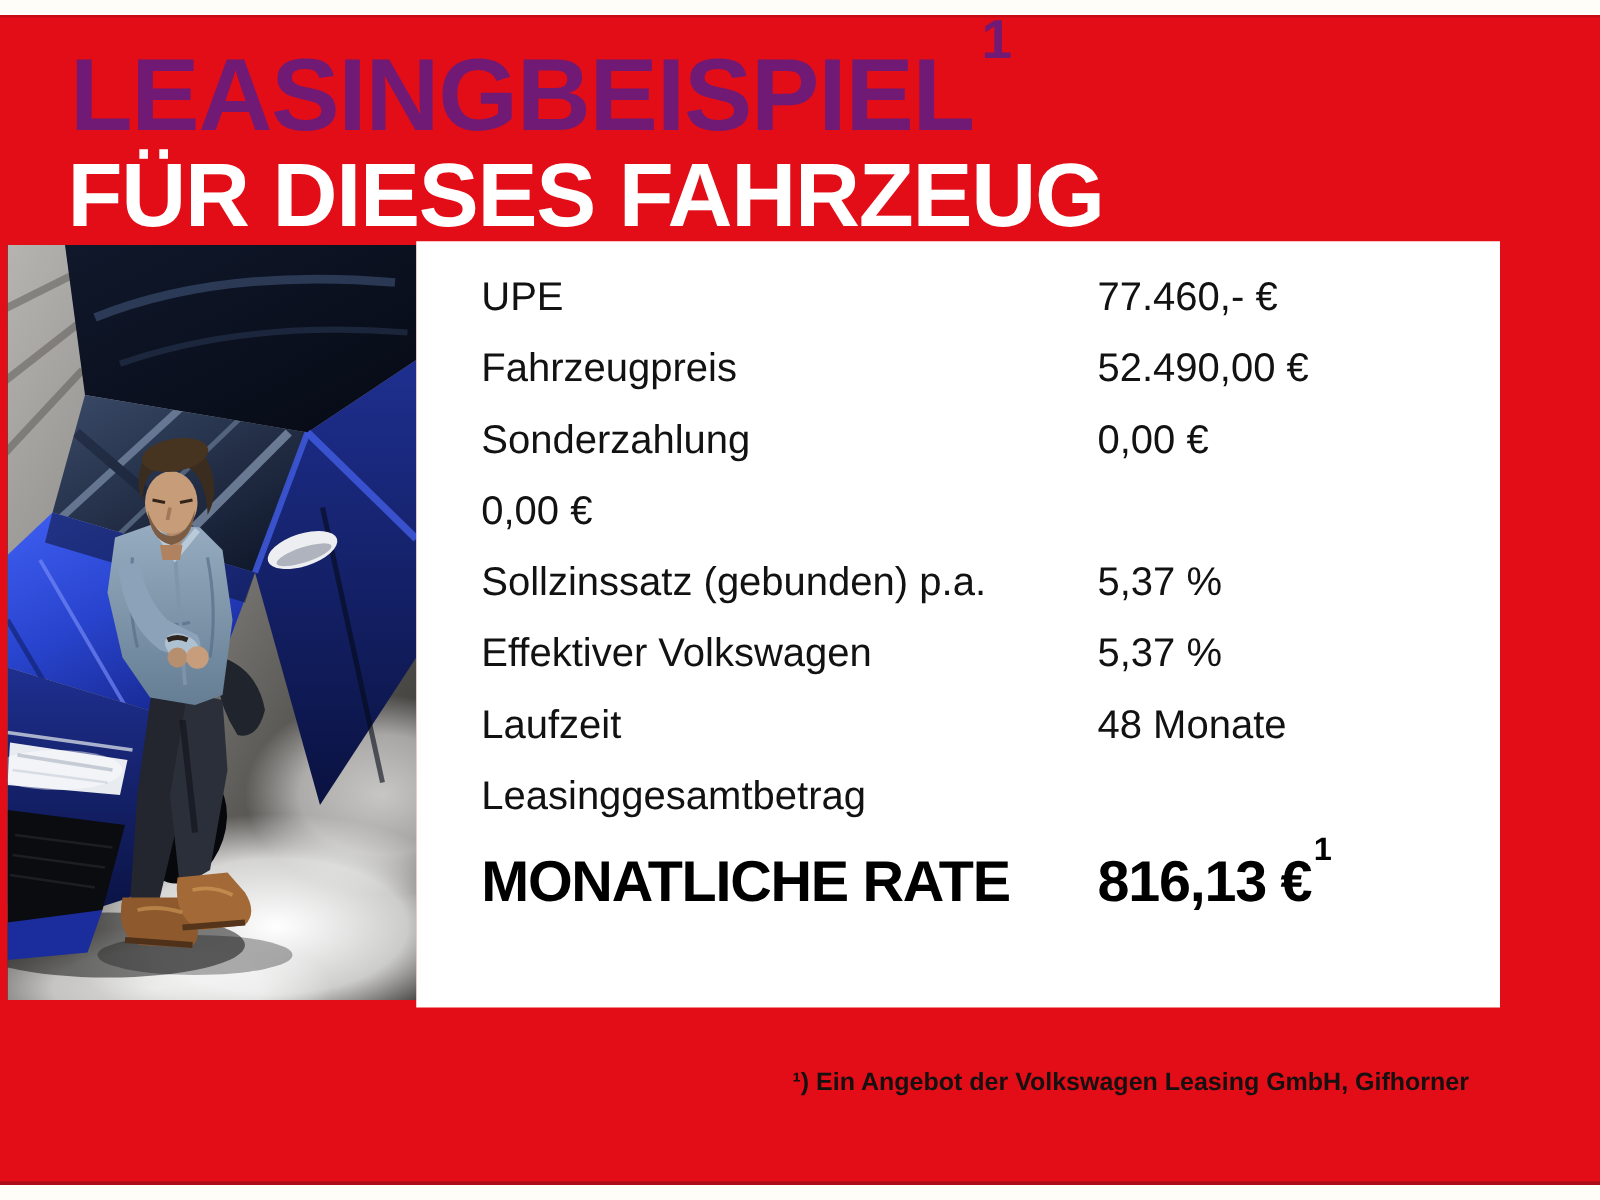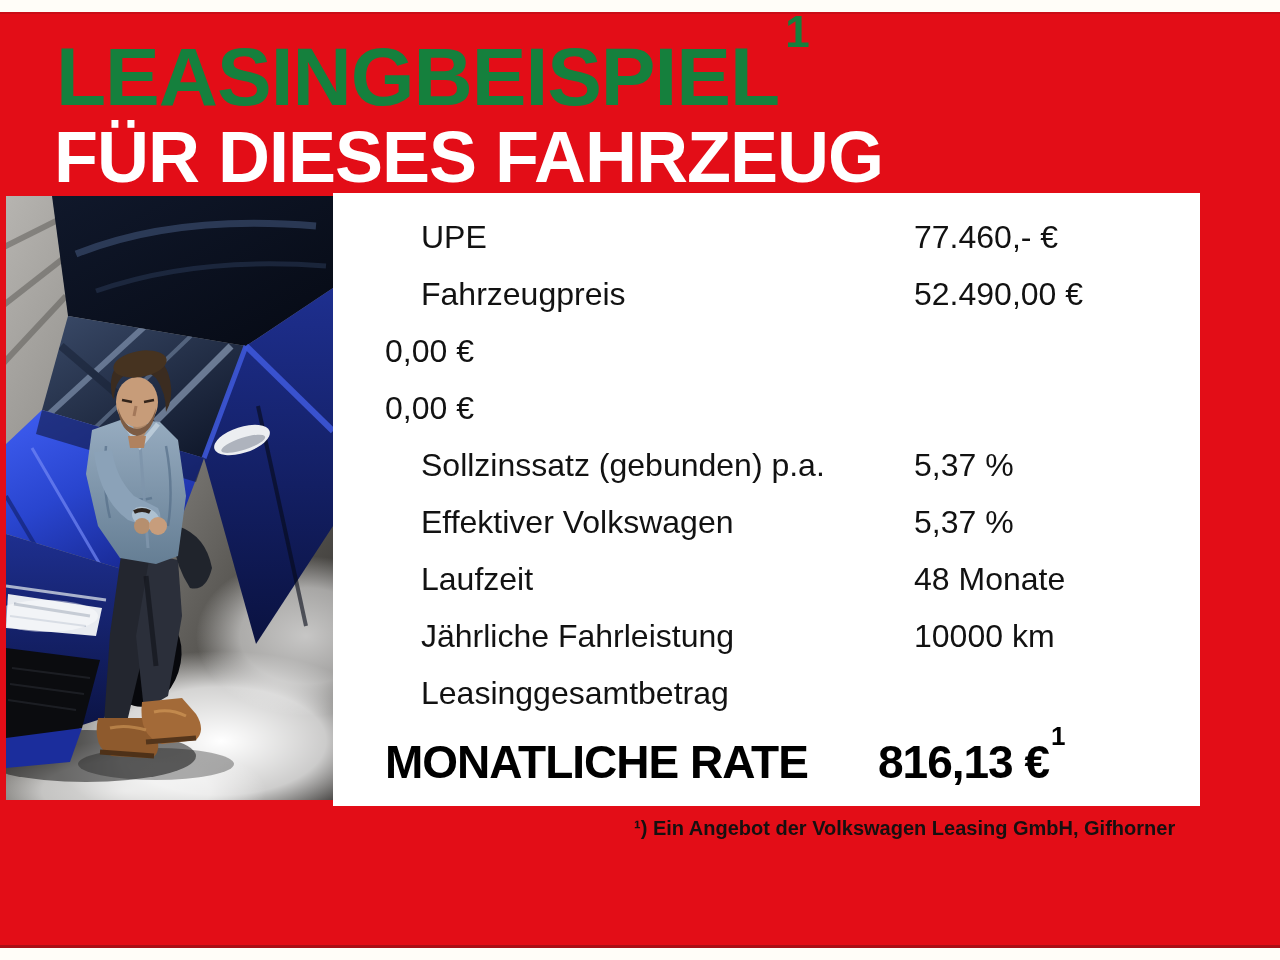--- a/index.html
+++ b/index.html
@@ -1,39 +1,39 @@
 <!DOCTYPE html>
 <html><head>
 <meta charset="utf-8">
 <style>
   html,body{margin:0;padding:0;background:#ffffff;}
   .stage{position:relative;width:1280px;height:960px;overflow:hidden;
          font-family:"Liberation Sans","DejaVu Sans",sans-serif;background:#fffdf8;}
   .red-field{position:absolute;left:0;top:12px;width:1280px;height:936px;
              background:#e30d17;box-shadow:inset 0 -3px 0 rgba(125,16,22,.55), inset 0 2px 0 rgba(125,16,22,.25);}
-  .title{position:absolute;left:56px;top:36px;color:#15803d;font-weight:700;
+  .title{position:absolute;left:56px;top:36px;color:#701a75;font-weight:700;
          font-size:82px;line-height:1;letter-spacing:-1px;white-space:nowrap;}
   .title sup{font-size:44px;position:relative;top:-30px;margin-left:6px;font-weight:700;}
   .subtitle{position:absolute;left:54px;top:121px;color:#ffffff;font-weight:700;
             font-size:72px;line-height:1;letter-spacing:-1px;white-space:nowrap;}
   .photo{position:absolute;left:6px;top:196px;width:327px;height:604px;overflow:hidden;background:#3a3a38;}
   .photo svg{display:block;width:100%;height:100%;}
   .panel{position:absolute;left:333px;top:193px;width:867px;height:613px;background:#ffffff;
          box-sizing:border-box;padding:16px 0 0 52px;}
   .row{display:flex;align-items:center;height:57px;font-size:32px;color:#121212;}
-  .row .lbl{flex:0 0 493px;white-space:nowrap;margin-left:36px;}
+  .row .lbl{flex:0 0 493px;white-space:nowrap;}
   .row .val{white-space:nowrap;}
   .rate-row{display:flex;align-items:center;height:56px;margin-top:12px;
             font-size:46px;font-weight:700;color:#000000;letter-spacing:-1px;}
   .rate-row .lbl{flex:0 0 493px;white-space:nowrap;}
   .rate-row .val{white-space:nowrap;}
   .rate-row sup{font-size:26px;position:relative;top:-17px;margin-left:2px;}
   .footnote{position:absolute;left:634px;top:814px;color:#161010;
             font-size:20px;font-weight:700;line-height:29px;}
-  .footnote div{white-space:nowrap;}
+  .footnote div{white-space:nowrap;margin-top:38px;}
 </style>
 </head>
 <body>
 
 <div class="stage">
 
   <div class="red-field"></div>
 
   <div class="title">
     <span>LEASINGBEISPIEL</span><sup>1</sup>
@@ -176,40 +176,37 @@
   <div class="panel">
     <div class="row">
       <span class="lbl">UPE</span>
       <span class="val">77.460,- €</span>
     </div>
     <div class="row">
       <span class="lbl">Fahrzeugpreis</span>
       <span class="val">52.490,00 €</span>
     </div>
     <div class="row">
+      <span class="lbl">Sonderzahlung</span>
       <span class="val">0,00 €</span>
     </div>
     <div class="row">
       <span class="val">0,00 €</span>
     </div>
     <div class="row">
       <span class="lbl">Sollzinssatz (gebunden) p.a.</span>
       <span class="val">5,37 %</span>
     </div>
     <div class="row">
       <span class="lbl">Effektiver Volkswagen</span>
       <span class="val">5,37 %</span>
     </div>
     <div class="row">
       <span class="lbl">Laufzeit</span>
       <span class="val">48 Monate</span>
-    </div>
-    <div class="row">
-      <span class="lbl">Jährliche Fahrleistung</span>
-      <span class="val">10000 km</span>
     </div>
     <div class="row">
       <span class="lbl">Leasinggesamtbetrag</span>
     </div>
     <div class="rate-row">
       <span class="lbl">MONATLICHE RATE</span>
       <span class="val"><span>816,13 €</span><sup>1</sup></span>
     </div>
   </div>
 

